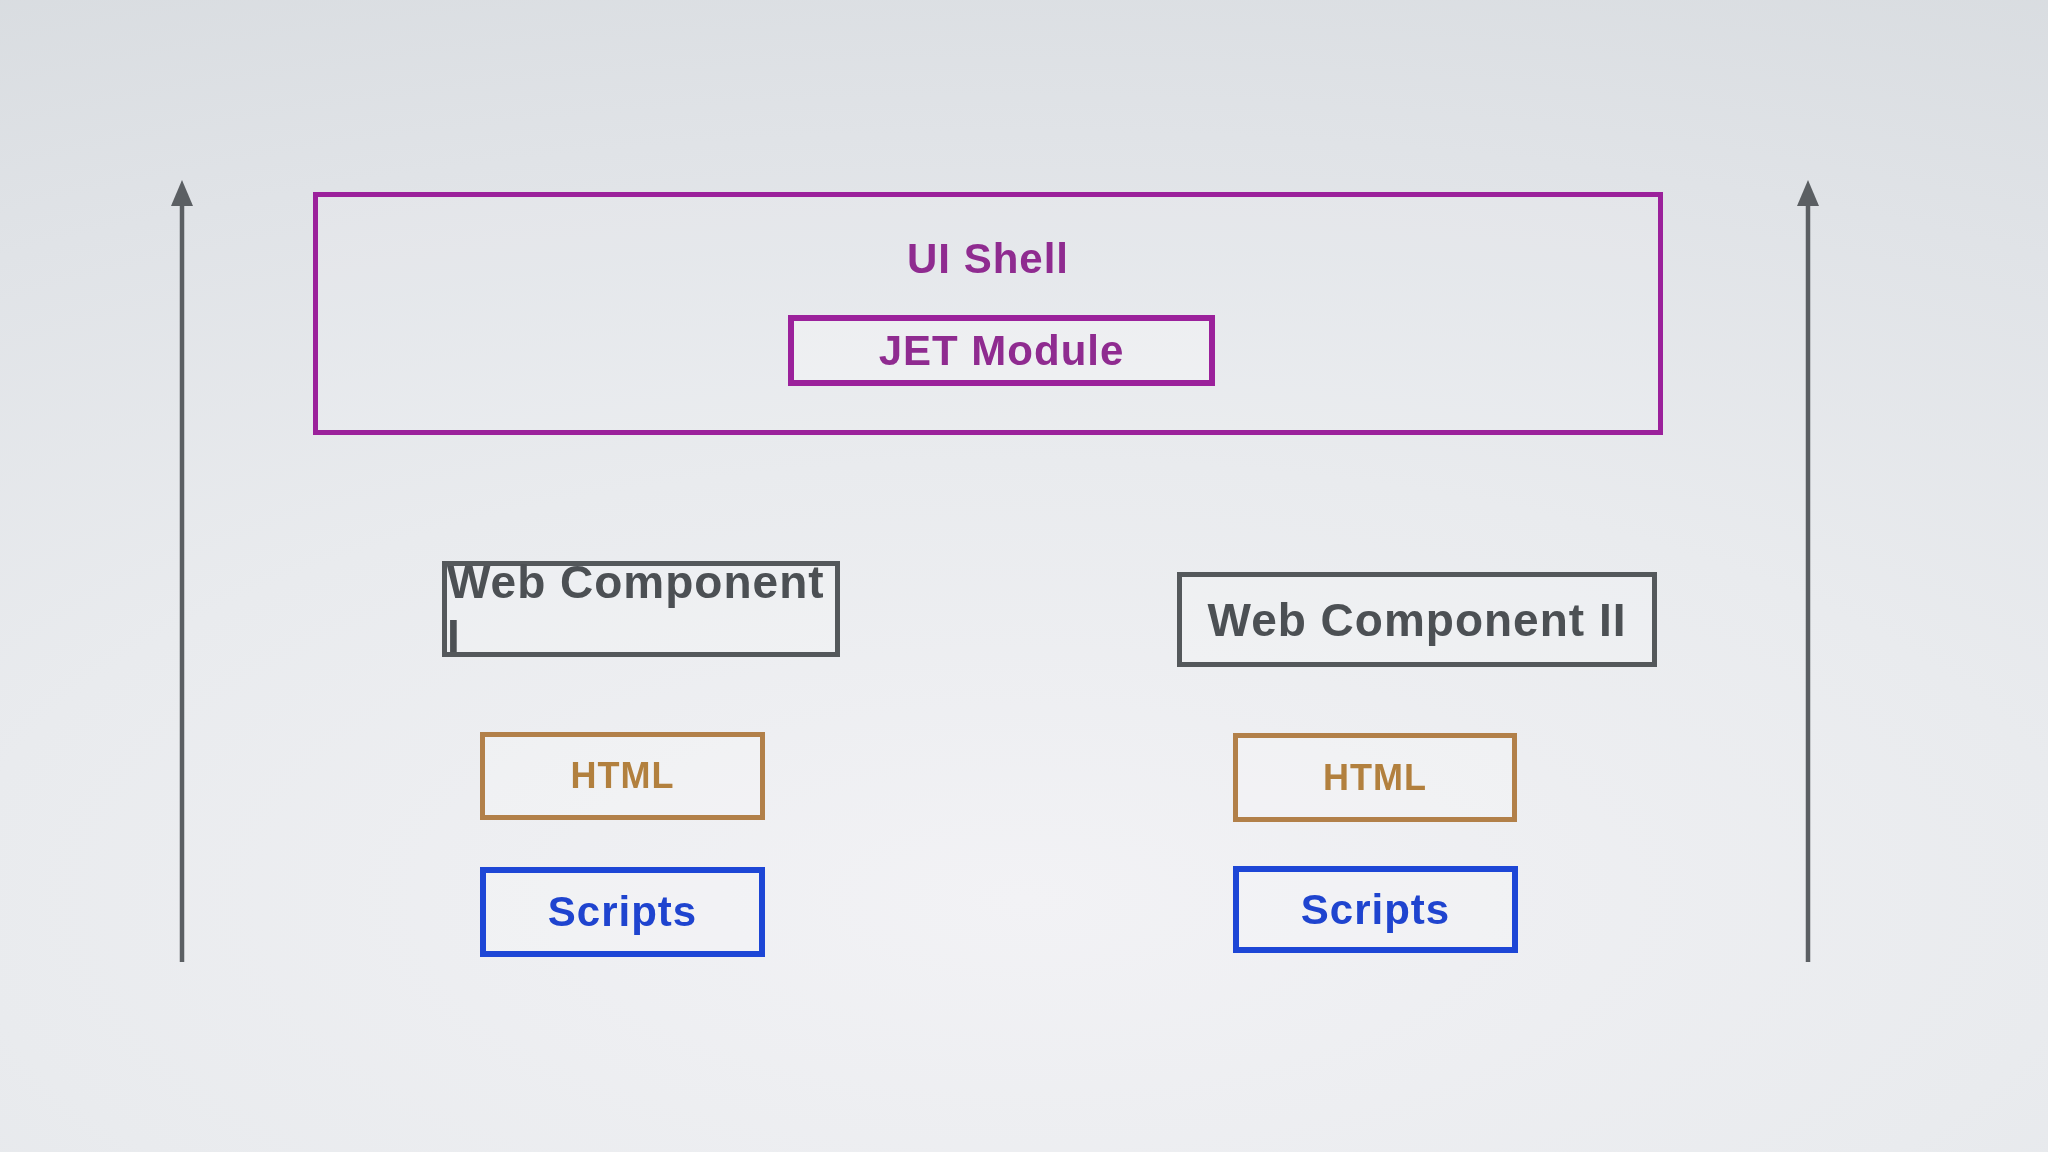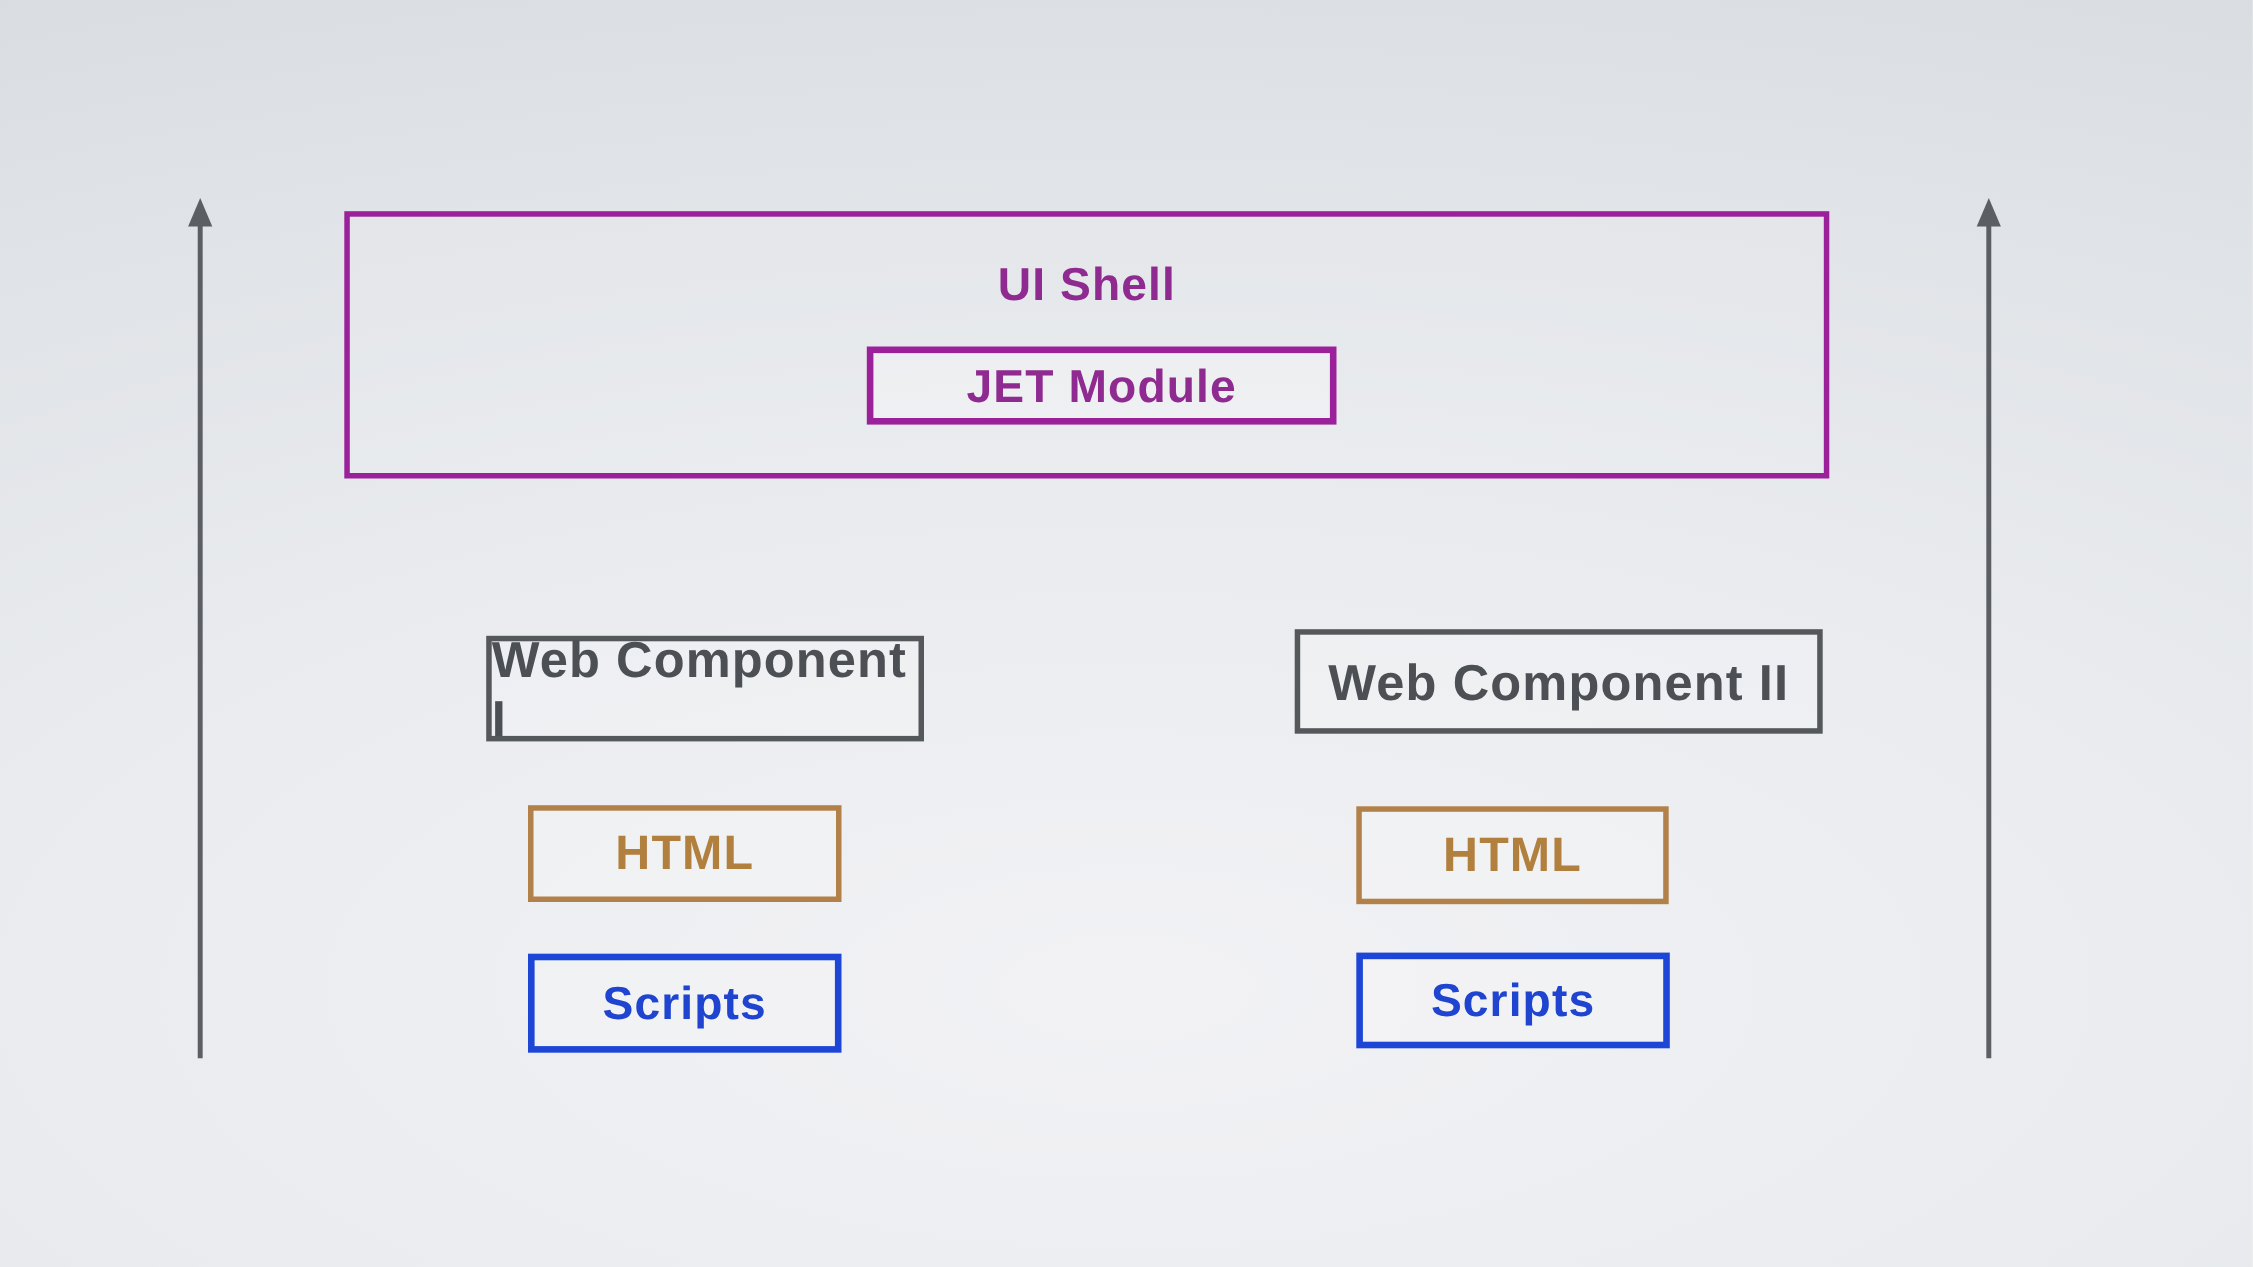--- a/index.html
+++ b/index.html
@@ -51,25 +51,25 @@
     border: 6px solid var(--purple);
     font-size: 42px;
     color: var(--purple-text);
     background: rgba(255,255,255,0.25);
   }
   .wc-box {
     border: 5px solid var(--gray);
     font-size: 46px;
     color: var(--gray-text);
   }
-  .wc-1 { left: 442px;  top: 578px; width: 398px; height: 96px; }
+  .wc-1 { left: 442px;  top: 561px; width: 398px; height: 96px; }
   .wc-2 { left: 1177px; top: 572px; width: 480px; height: 95px; }
   .html-box {
     border: 5px solid var(--tan);
-    font-size: 44px;
+    font-size: 36px;
     color: var(--tan-text);
   }
   .html-1 { left: 480px;  top: 732px; width: 285px; height: 88px; }
   .html-2 { left: 1233px; top: 733px; width: 284px; height: 89px; }
   .scripts-box {
     border: 6px solid var(--blue);
     font-size: 42px;
     color: var(--blue-text);
   }
   .scripts-1 { left: 480px;  top: 867px; width: 285px; height: 90px; }

